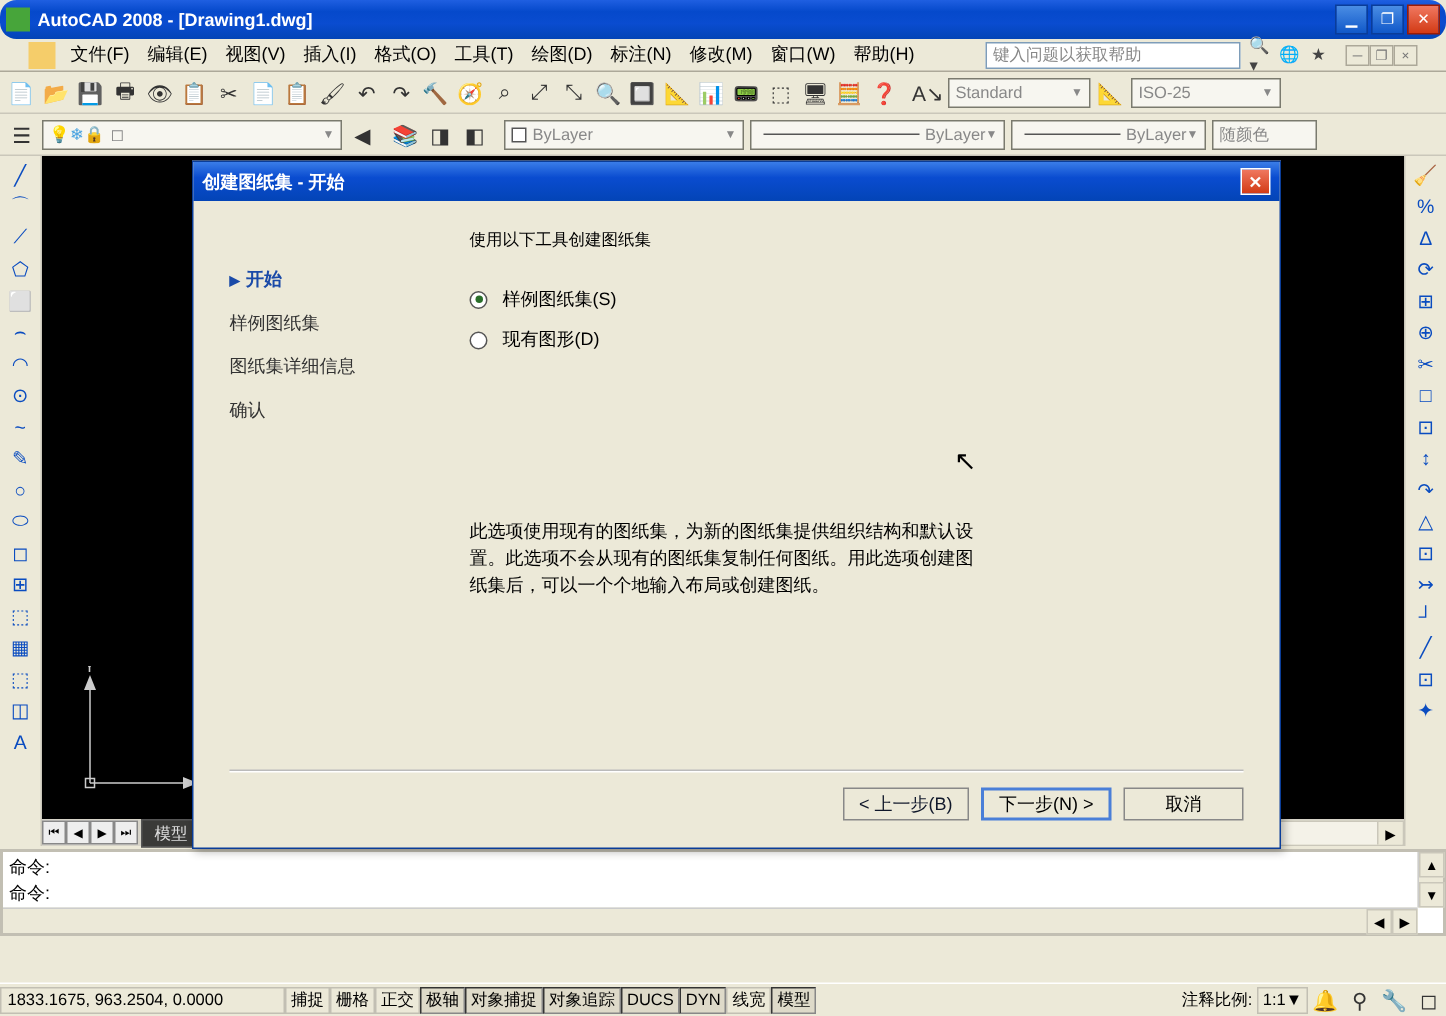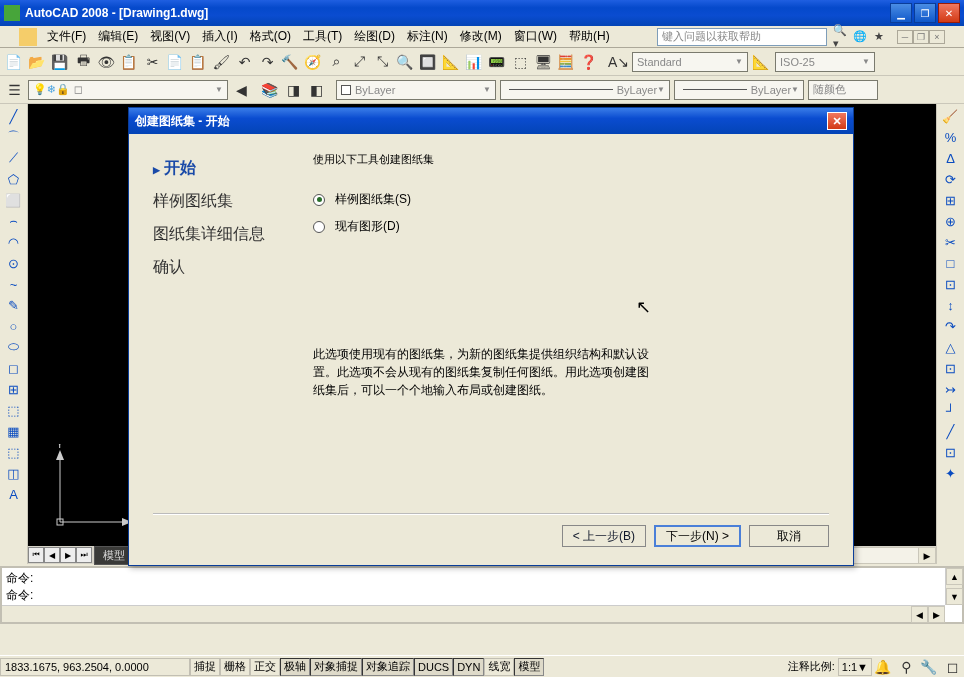--- a/index.html
+++ b/index.html
@@ -1,19 +1,19 @@
 <!DOCTYPE html>
 <html><head>
 <meta charset="utf-8">
 <style>
 * { margin: 0; padding: 0; box-sizing: border-box; font-family: "Microsoft YaHei", SimSun, Arial, sans-serif; }
 body { width: 964px; height: 677px; overflow: hidden; background: #ece9d8; position: relative; }
 
 
-.titlebar { height: 26px; background: linear-gradient(to bottom, #1f5fe1, #0549cb 30%, #0a4cd0 60%, #0344b6); display: flex; align-items: center; padding: 0 4px; color: white; font-size: 12px; }
+.titlebar { height: 26px; background: linear-gradient(to bottom, #1f5fe1, #0549cb 30%, #0a4cd0 60%, #0344b6); display: flex; align-items: center; padding: 0 4px; color: white; font-size: 12px; border-radius: 11px; }
 .titlebar .app-icon { width: 16px; height: 16px; margin-right: 5px; background: #47a53a; display: inline-block; }
 .titlebar .title-text { flex: 1; font-weight: bold; }
 .titlebar .win-btns { display: flex; gap: 2px; }
 .win-btn { width: 22px; height: 20px; border: none; font-size: 10px; color: white; display: flex; align-items: center; justify-content: center; cursor: pointer; }
 .win-min, .win-max { background: linear-gradient(to bottom, #4a8de4, #1058c9); border: 1px solid #0a3d99; }
 .win-close { background: linear-gradient(to bottom, #f07860, #d23a15); border: 1px solid #9a1b05; }
 
 
 .menubar { height: 22px; background: #ece9d8; display: flex; align-items: center; padding: 0 19px; font-size: 12px; border-bottom: 1px solid #aca899; }
 .menubar .mi { padding: 2px 6px; cursor: pointer; }
@@ -63,21 +63,21 @@
 .sb-toggle { padding: 0 3px; border: 1px solid #c2bfb3; height: 18px; display: flex; align-items: center; cursor: pointer; font-size: 11px; }
 .sb-toggle.on { border: 1px inset #888; background: #dedac9; }
 .statusbar .spacer { flex: 1; }
 
 
 .dialog { position: absolute; left: 128px; top: 107px; width: 726px; height: 459px; background: #ece9d8; border: 1px solid #0a3d99; box-shadow: 2px 2px 6px rgba(0,0,0,.3); }
 .dlg-title { height: 26px; background: linear-gradient(to bottom, #3a7de8, #0a4cd0 40%, #0344b6); color: white; display: flex; align-items: center; padding: 0 6px; font-size: 12px; font-weight: bold; }
 .dlg-close { margin-left: auto; width: 20px; height: 18px; background: linear-gradient(to bottom, #f07860, #d23a15); border: 1px solid #fff; color: white; display: flex; align-items: center; justify-content: center; cursor: pointer; font-size: 11px; }
 .dlg-body { padding: 18px 24px; height: calc(100% - 26px); display: flex; flex-direction: column; }
 .dlg-cols { display: flex; gap: 40px; }
-.dlg-nav { width: 120px; font-size: 16px; }
+.dlg-nav { width: 120px; font-size: 12px; margin-top: 20px; }
 .nav-item { padding: 6px 0; color: #333; cursor: pointer; }
 .nav-item.current { color: #1a4aa8; font-weight: bold; }
 .nav-item.current::before { content: "▶"; font-size: 9px; margin-right: 4px; }
 .dlg-main { flex: 1; font-size: 12px; }
 .dlg-main h4 { font-size: 11px; font-weight: normal; margin-bottom: 24px; }
 .radio-row { margin: 10px 0; display: flex; align-items: center; gap: 10px; cursor: pointer; }
 .radio { width: 12px; height: 12px; border: 1px solid #555; border-radius: 50%; display: inline-flex; align-items: center; justify-content: center; background: white; }
 .radio.sel::after { content: ""; width: 5px; height: 5px; background: #2a6e2a; border-radius: 50%; }
 .dlg-desc { margin-top: 110px; line-height: 1.5; width: 340px; }
 .dlg-hr { margin: 20px 0 10px; border-top: 1px solid #bbb; border-bottom: 1px solid #fff; }
@@ -151,21 +151,21 @@
     <span class="tb-btn">📐</span>
     <span class="tb-btn">📊</span>
     <span class="tb-btn">📟</span>
     <span class="tb-btn">⬚</span>
     <span class="tb-btn">🖥</span>
     <span class="tb-btn">🧮</span>
     <span class="tb-btn">❓</span>
 
   <span class="tb-sep"></span>
   <span class="tb-btn">A↘</span>
-  <div class="tb-drop" style="width:116px">
+  <div class="tb-drop" style="width:95px">
       <span>Standard</span>
       <span class="arrow">▼</span>
     </div>
   <span class="tb-btn">📐</span>
   <div class="tb-drop" style="width:100px">
       <span>ISO-25</span>
       <span class="arrow">▼</span>
     </div>
 </div>
 

